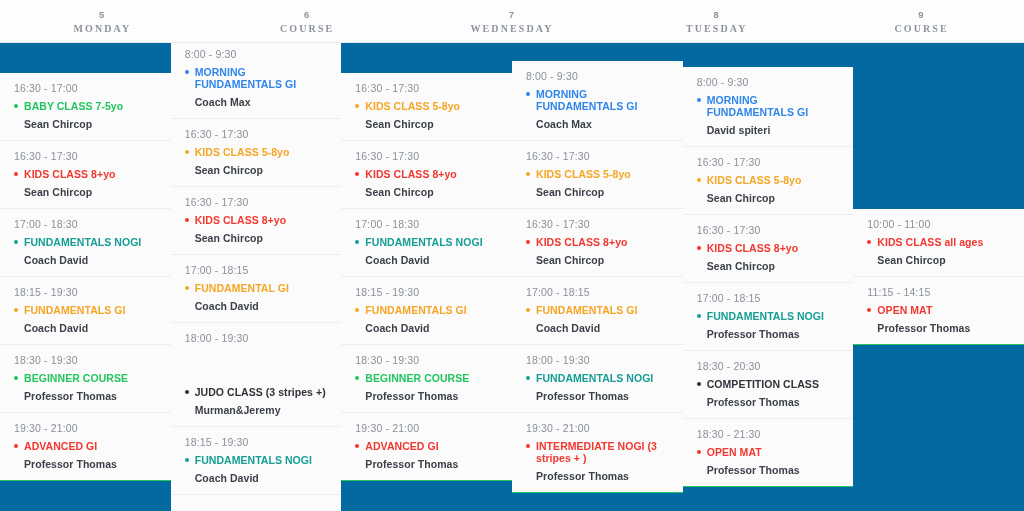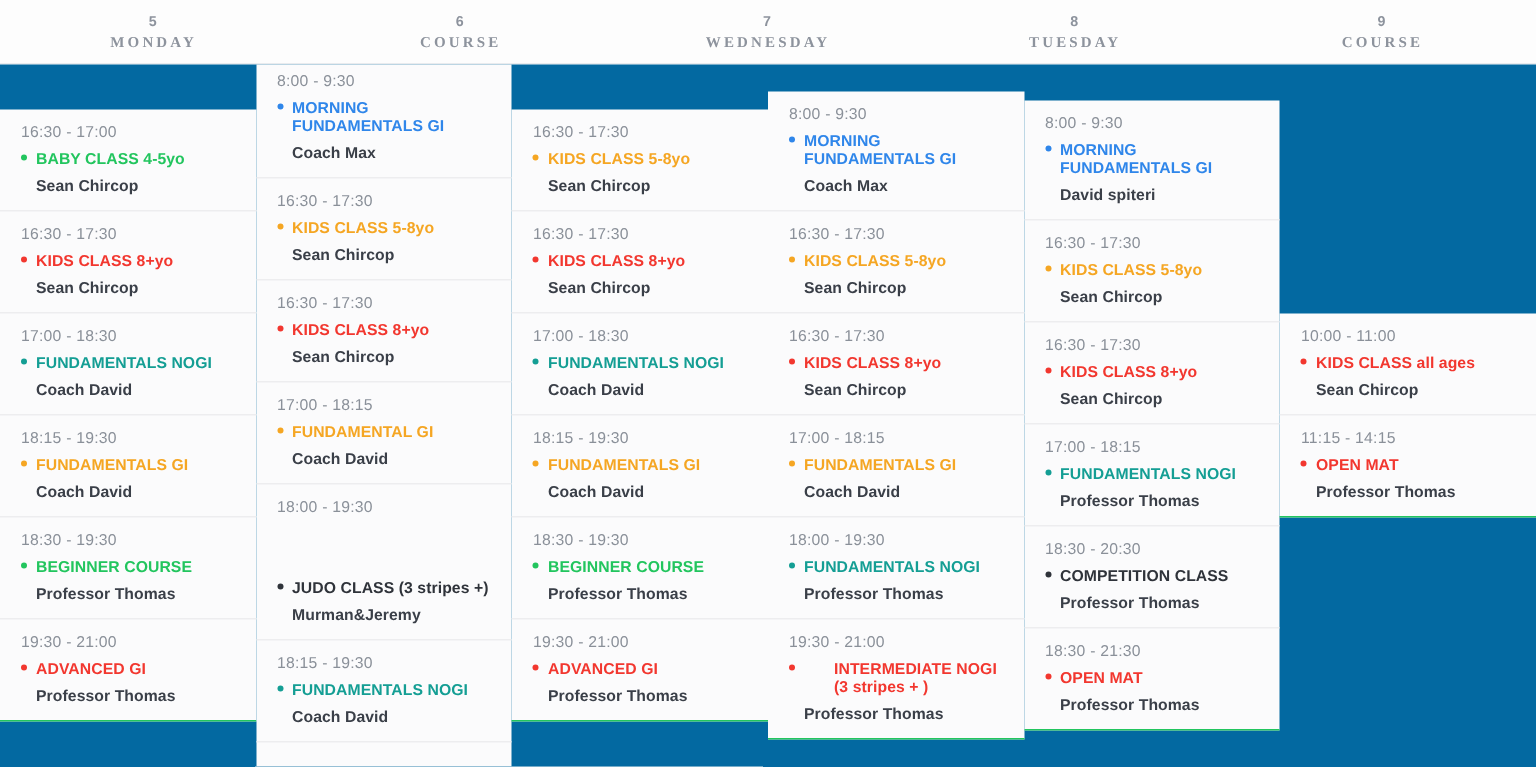--- a/index.html
+++ b/index.html
@@ -184,21 +184,21 @@
         <div class="dname">COURSE</div>
       </div>
     </div>
 
   <div class="grid">
       <div class="daycol">
         <div class="event">
           <div class="etime">16:30 - 17:00</div>
           <div class="etitle-row">
             <span class="dot" style="background: rgb(34, 197, 94);"></span>
-            <span class="etitle" style="color: rgb(34, 197, 94);">BABY CLASS 4-5yo</span>
+            <span class="etitle" style="color: rgb(34, 197, 94);">BABY CLASS 7-5yo</span>
           </div>
           <div class="einstructor">Sean Chircop</div>
         </div>
         <div class="event">
           <div class="etime">16:30 - 17:30</div>
           <div class="etitle-row">
             <span class="dot" style="background: rgb(242, 55, 47);"></span>
             <span class="etitle" style="color: rgb(242, 55, 47);">KIDS CLASS 8+yo</span>
           </div>
           <div class="einstructor">Sean Chircop</div>
@@ -375,21 +375,21 @@
           <div class="etitle-row">
             <span class="dot" style="background: rgb(20, 158, 148);"></span>
             <span class="etitle" style="color: rgb(20, 158, 148);">FUNDAMENTALS NOGI</span>
           </div>
           <div class="einstructor">Professor Thomas</div>
         </div>
         <div class="event">
           <div class="etime">19:30 - 21:00</div>
           <div class="etitle-row">
             <span class="dot" style="background: rgb(242, 55, 47);"></span>
-            <span class="etitle" style="color: rgb(242, 55, 47); margin-left: 20px;">INTERMEDIATE NOGI (3 stripes + )</span>
+            <span class="etitle" style="color: rgb(242, 55, 47);">INTERMEDIATE NOGI (3 stripes + )</span>
           </div>
           <div class="einstructor">Professor Thomas</div>
         </div>
       </div>
       <div class="daycol">
         <div class="event">
           <div class="etime">8:00 - 9:30</div>
           <div class="etitle-row">
             <span class="dot" style="background: rgb(47, 134, 234);"></span>
             <span class="etitle" style="color: rgb(47, 134, 234);">MORNING FUNDAMENTALS GI</span>

